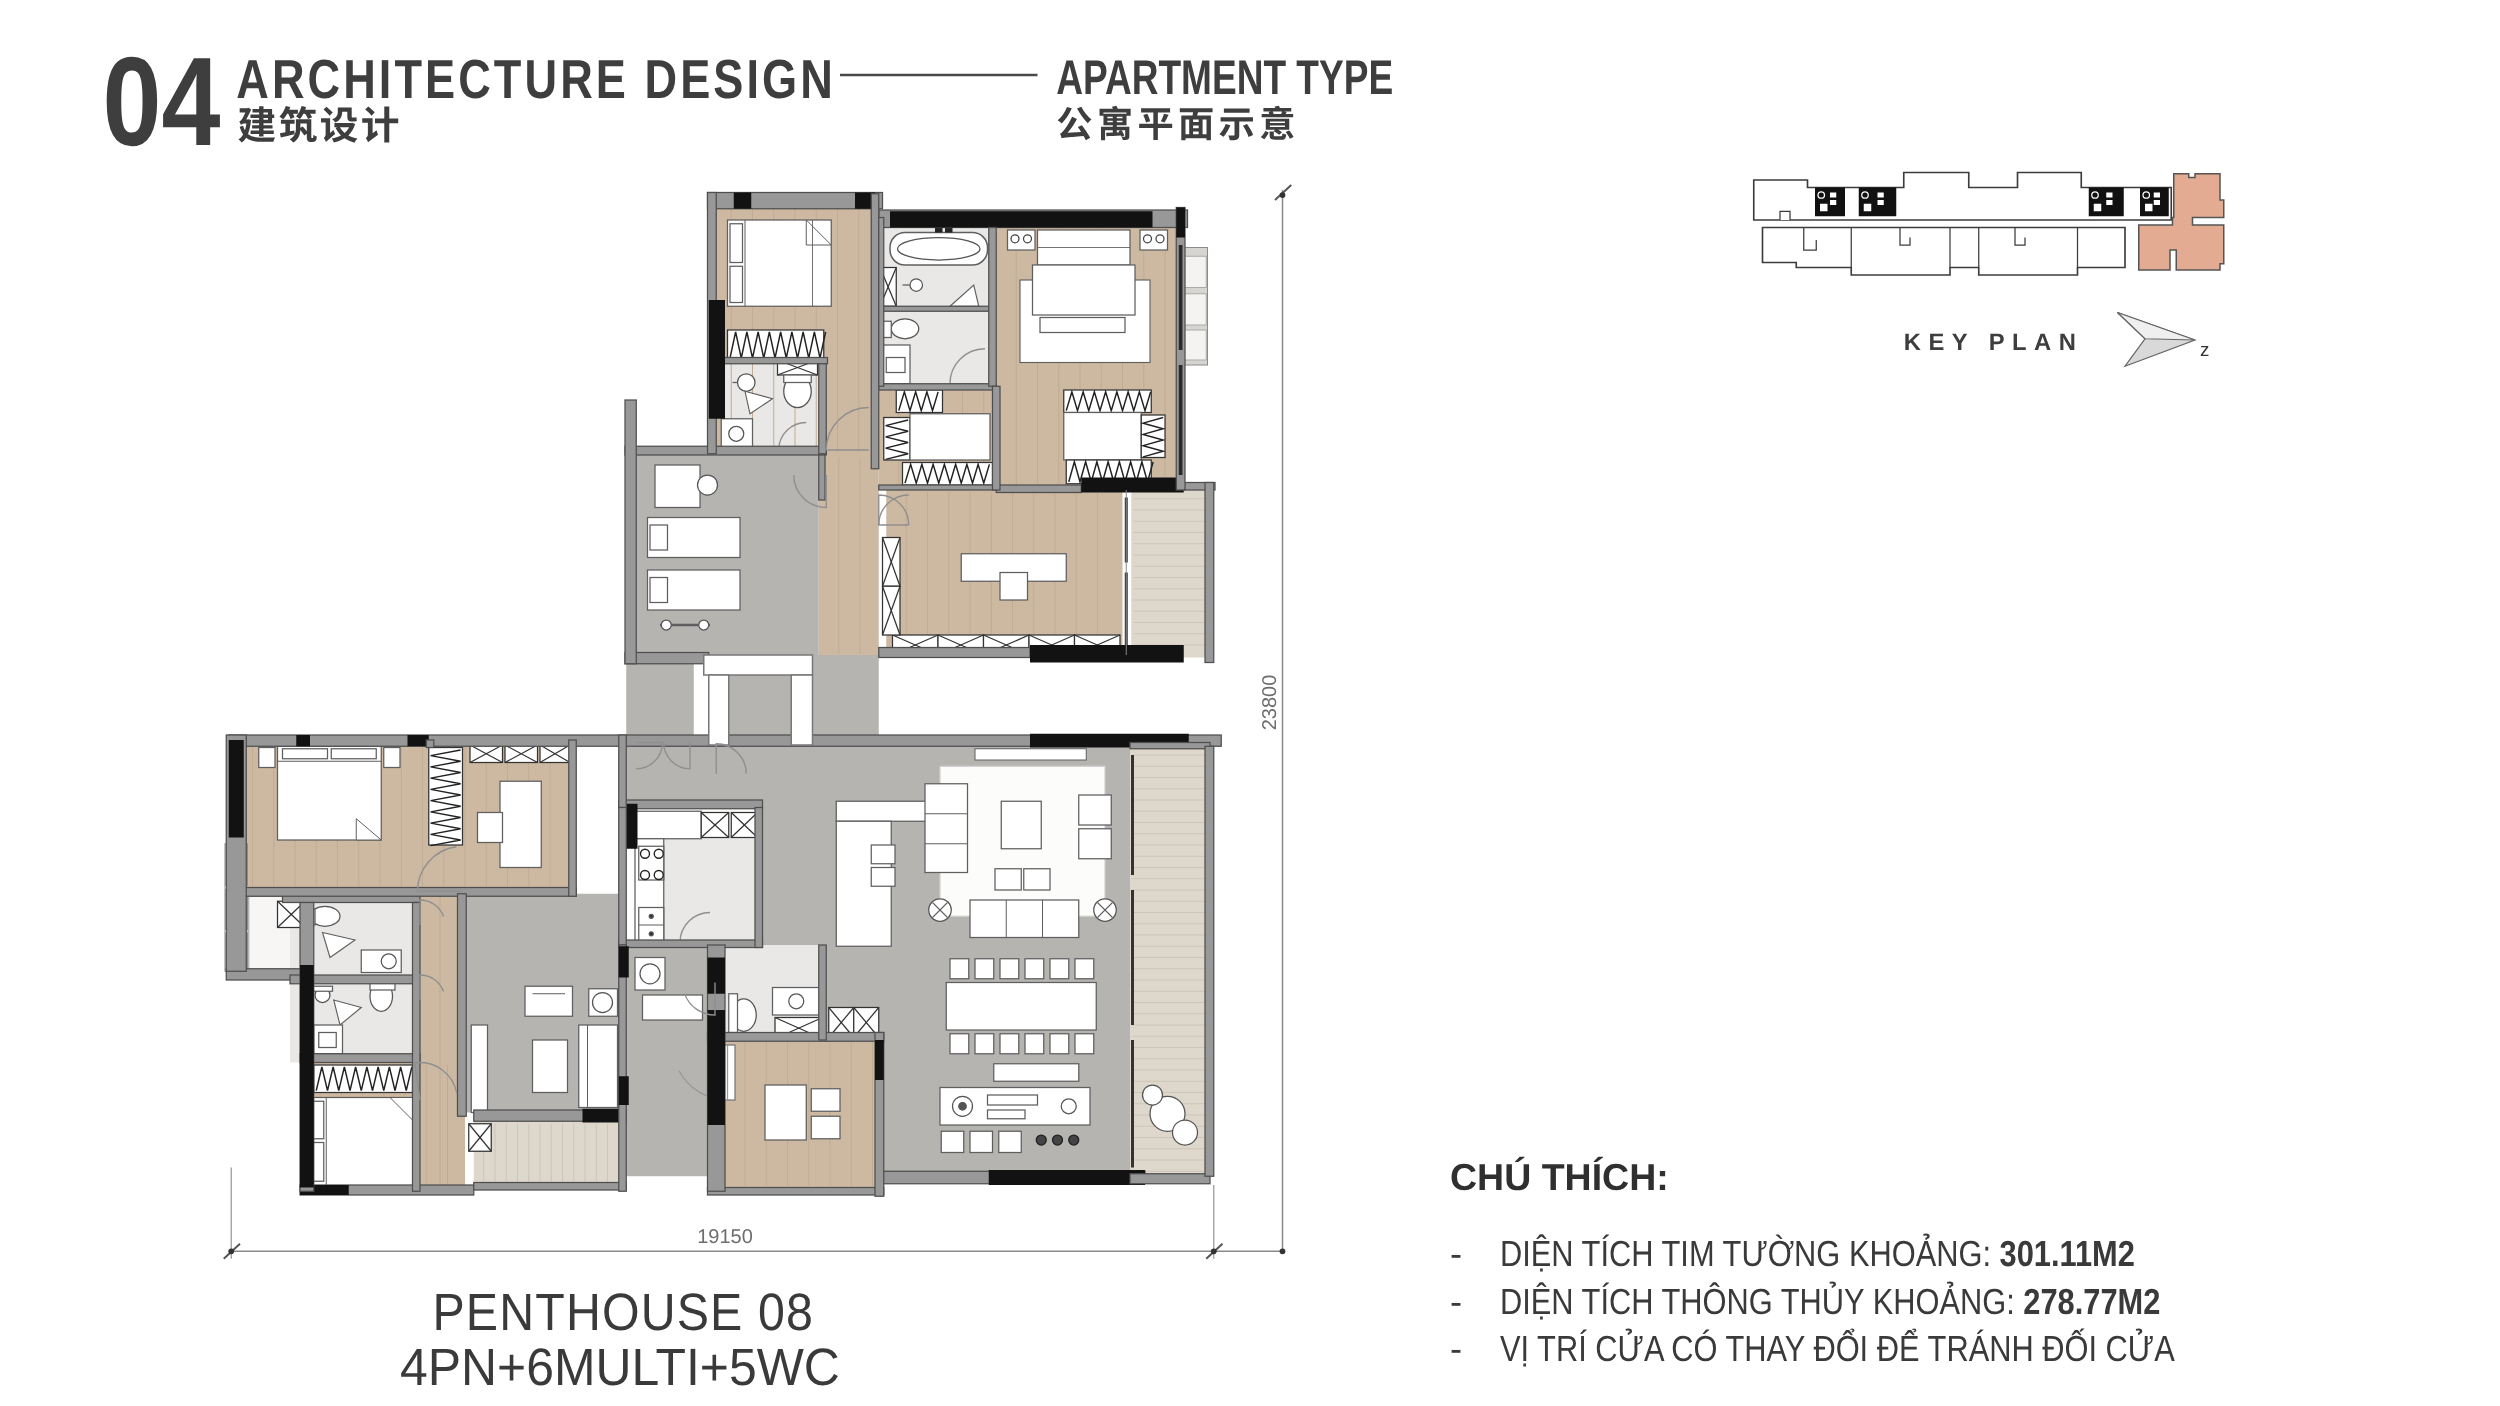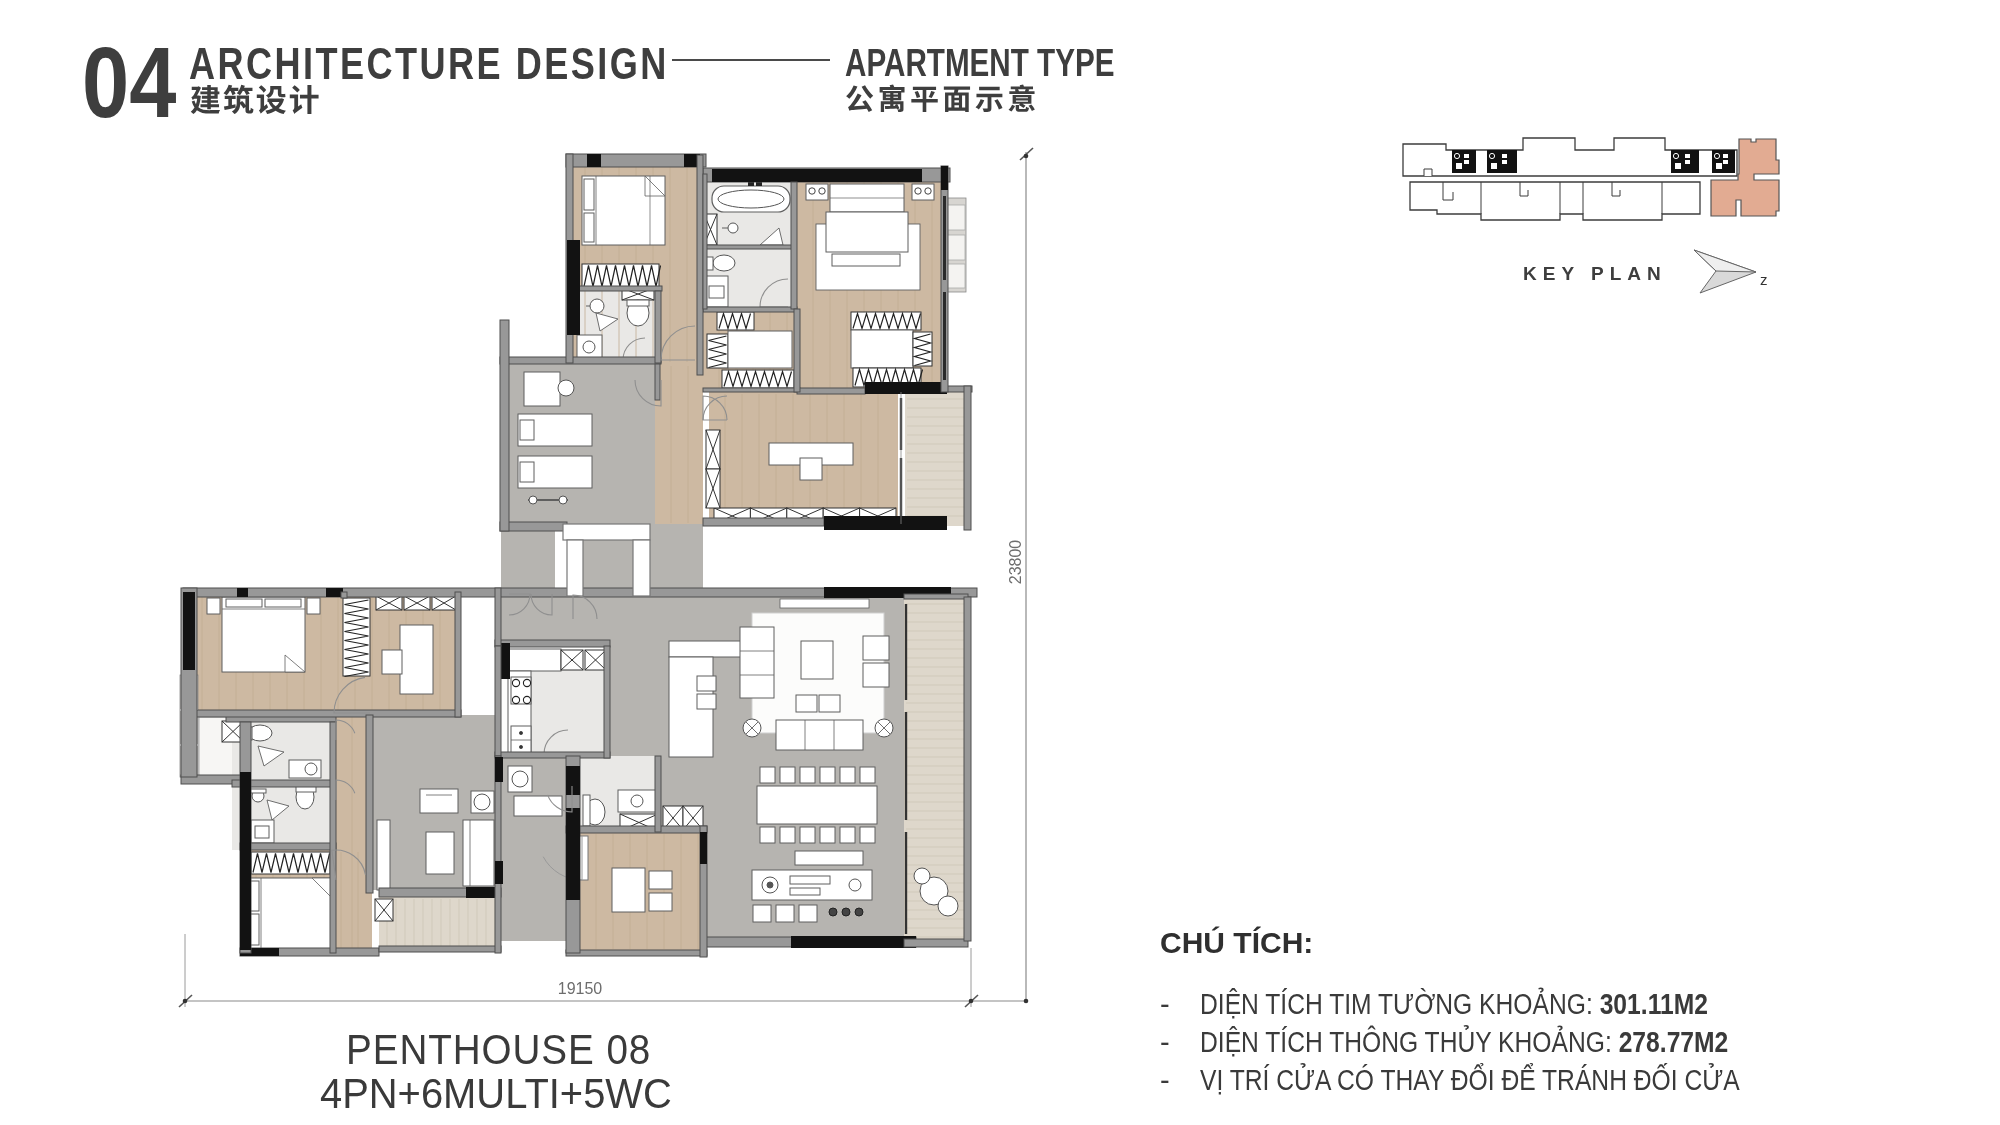--- a/index.html
+++ b/index.html
@@ -576,18 +576,18 @@
     <g transform="translate(1007.4,109.5) scale(0.0290,-0.0290)">
       <path d="M286 151V45C286 -50 316 -79 443 -79C469 -79 578 -79 606 -79C699 -79 731 -51 744 62C713 68 666 83 642 99C637 28 631 17 594 17C566 17 477 17 457 17C411 17 402 20 402 47V151ZM728 132C775 76 825 -1 843 -51L947 -4C925 48 872 121 824 174ZM163 165C137 105 90 37 39 -6L138 -65C191 -16 232 57 263 121ZM294 313H709V270H294ZM294 426H709V384H294ZM180 501V195H436L394 155C450 129 519 86 552 56L625 130C600 150 560 175 519 195H828V501ZM370 701H630C624 680 613 654 603 631H398C392 652 381 679 370 701ZM424 840 441 794H115V701H331L257 686C264 670 272 650 277 631H67V538H936V631H725L757 686L675 701H883V794H571C563 817 552 842 541 862Z" fill="#3e3e3e"></path>
     </g>
 </svg>
 <div class="abs" style="left:82px;top:25px;font-size:101px;font-weight:bold;color:#3e3e3e;transform:scaleX(0.84);transform-origin:left top">04</div>
 <div class="abs" style="left:189px;top:39px;font-size:44px;font-weight:bold;letter-spacing:3px;color:#3e3e3e;transform:scaleX(0.82);transform-origin:left top">ARCHITECTURE DESIGN</div>
 <div class="abs" style="left:672px;top:59px;width:158px;border-top:2.5px solid #4a4a4a"></div>
 <div class="abs" style="left:845px;top:41px;font-size:39px;font-weight:bold;color:#3e3e3e;transform:scaleX(0.76);transform-origin:left top">APARTMENT TYPE</div>
 <div class="abs" style="left:346px;top:1026px;font-size:42px;letter-spacing:1px;color:#3a3a3a;transform:scaleX(0.92);transform-origin:left top">PENTHOUSE 08</div>
 <div class="abs" style="left:320px;top:1070px;font-size:42px;color:#3a3a3a;transform:scaleX(0.95);transform-origin:left top">4PN+6MULTI+5WC</div>
-<div class="abs" style="left:1160px;top:926px;font-size:30px;font-weight:bold;color:#2f2f2f">CHÚ TÍCH:</div>
+<div class="abs" style="left:1160px;top:926px;font-size:30px;font-weight:bold;color:#2f2f2f">CHÚ THÍCH:</div>
 <div class="abs" style="left:1160px;top:988px;font-size:29px;color:#3a3a3a">-</div>
 <div class="abs" style="left:1200px;top:988px;font-size:29px;color:#3a3a3a;transform:scaleX(0.85);transform-origin:left top">DIỆN TÍCH TIM TƯỜNG KHOẢNG: <b>301.11M2</b></div>
 <div class="abs" style="left:1160px;top:1026px;font-size:29px;color:#3a3a3a">-</div>
 <div class="abs" style="left:1200px;top:1026px;font-size:29px;color:#3a3a3a;transform:scaleX(0.85);transform-origin:left top">DIỆN TÍCH THÔNG THỦY KHOẢNG: <b>278.77M2</b></div>
 <div class="abs" style="left:1160px;top:1064px;font-size:29px;color:#3a3a3a">-</div>
 <div class="abs" style="left:1200px;top:1064px;font-size:29px;color:#3a3a3a;transform:scaleX(0.85);transform-origin:left top">VỊ TRÍ CỬA CÓ THAY ĐỔI ĐỂ TRÁNH ĐỐI CỬA</div>
 </body></html>

